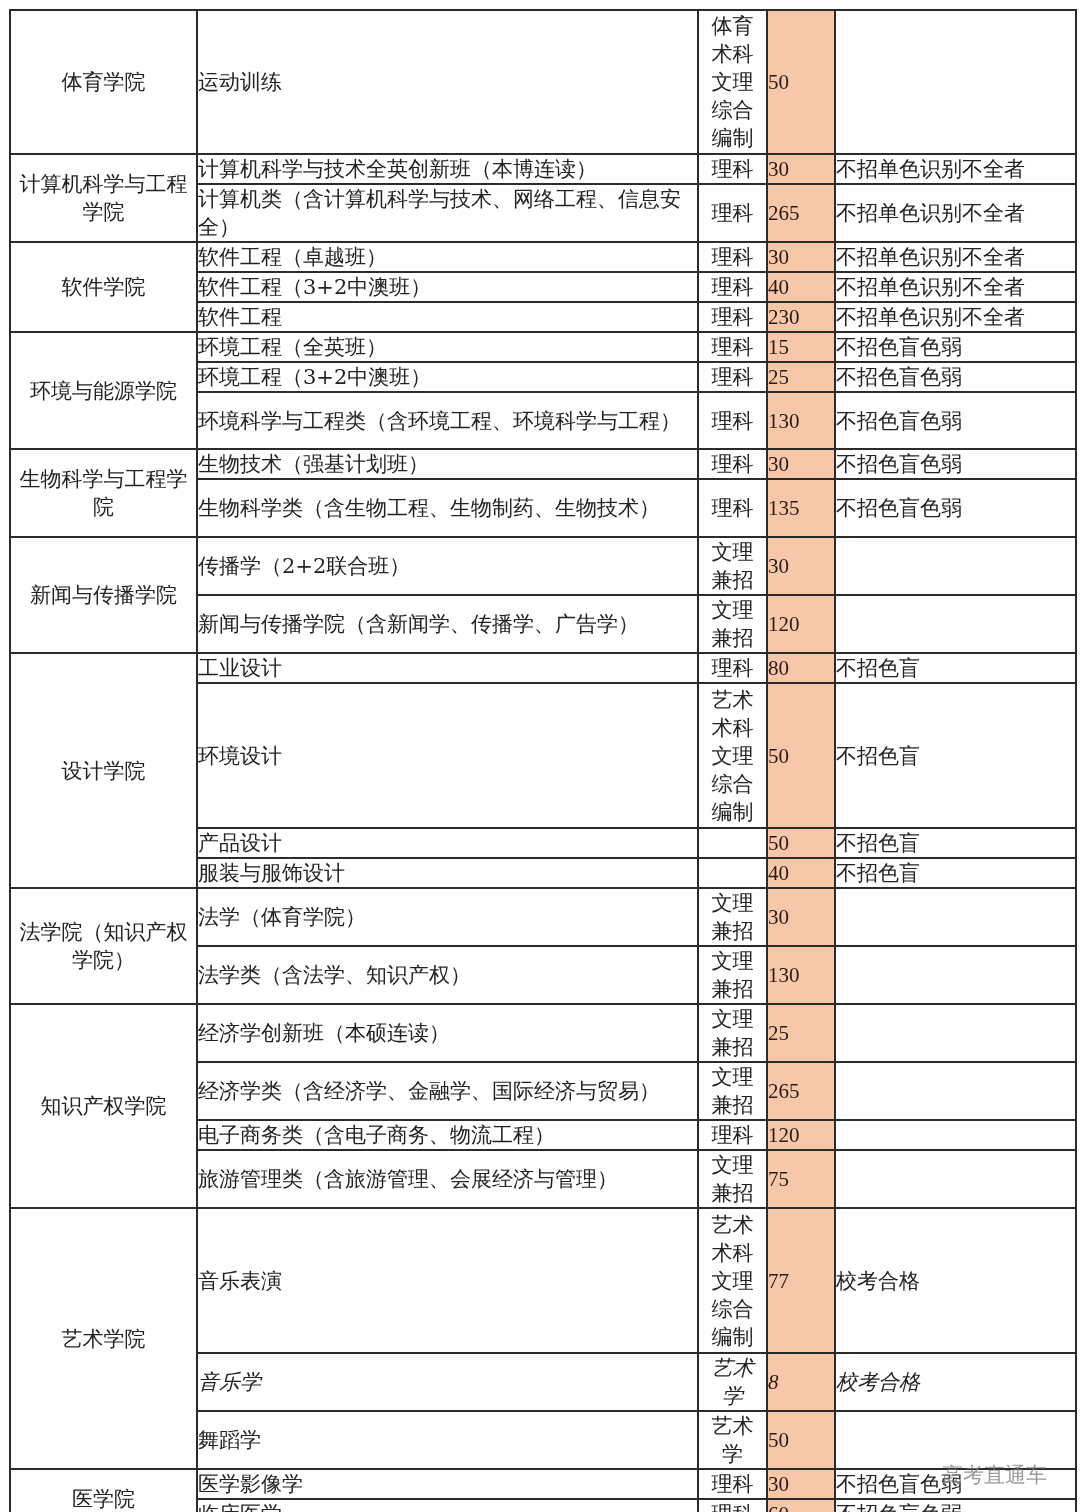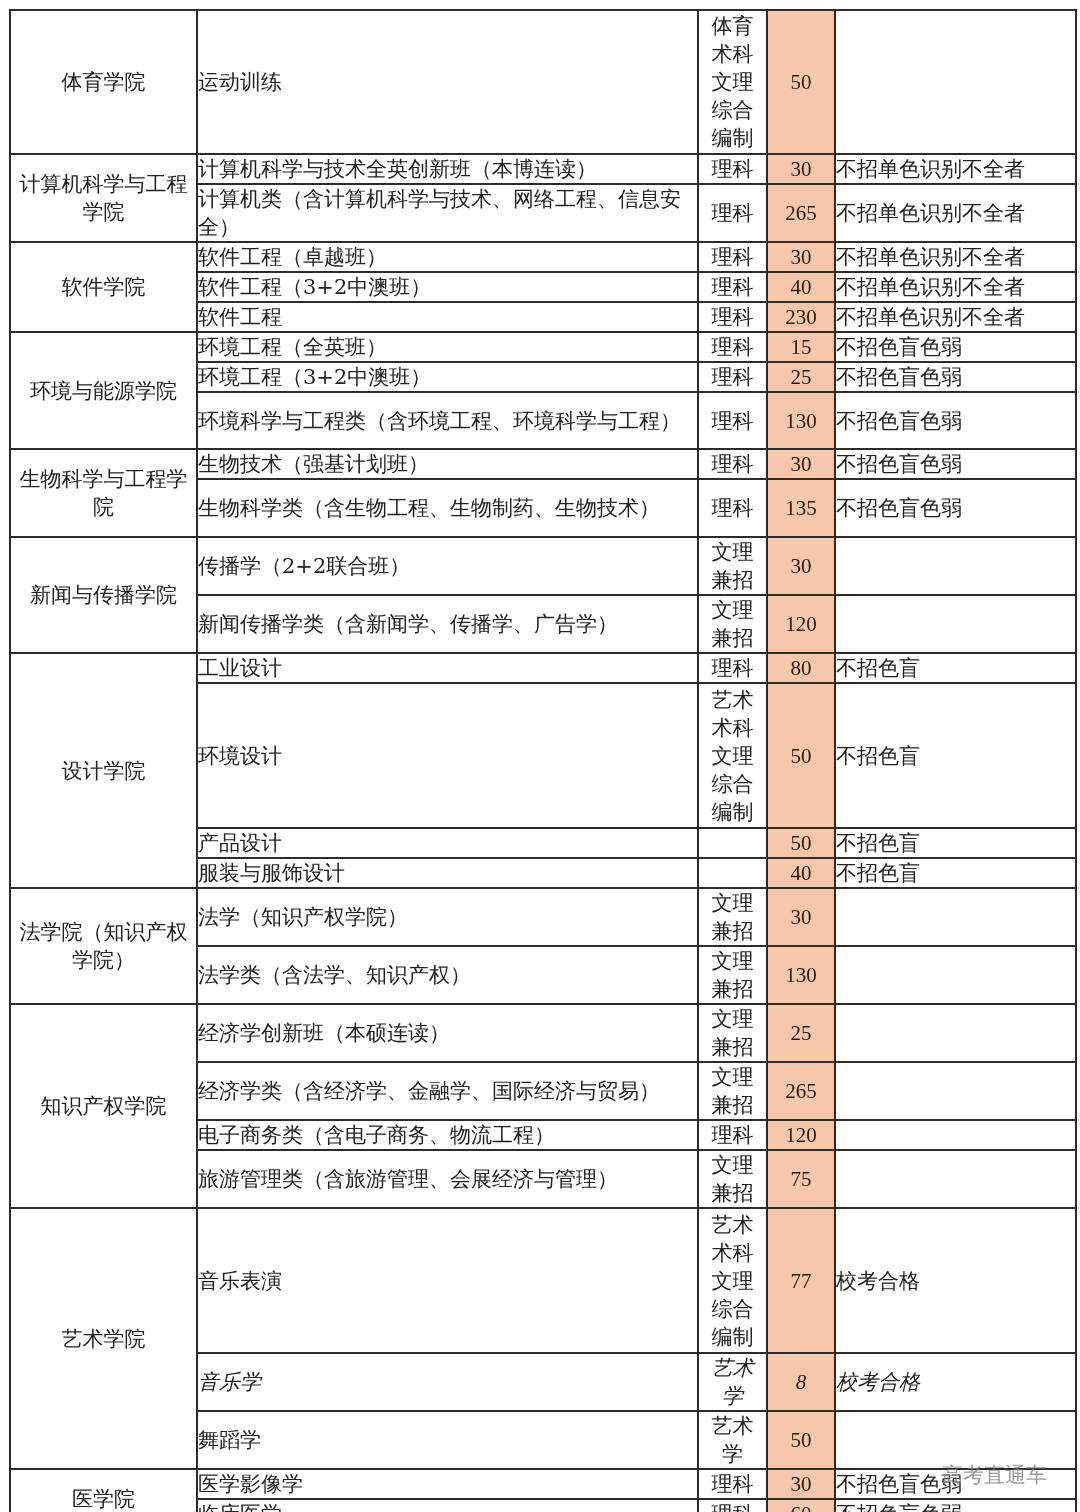--- a/index.html
+++ b/index.html
@@ -5,21 +5,21 @@
     html, body { margin: 0; padding: 0; background: #ffffff; }
     body { width: 1080px; height: 1512px; position: relative; overflow: hidden;
       font-family: "DejaVu Serif", "Liberation Serif", serif; color: #222; }
     table.enroll { position: absolute; left: 9px; top: 9px; border-collapse: collapse;
       table-layout: fixed; width: 1066px; }
     table.enroll td { border: 2px solid #2b2b2b; padding: 0; font-size: 21px; line-height: 28px;
       vertical-align: middle; overflow: hidden; }
     td.college { text-align: center; padding: 0 6px; }
     td.major { text-align: left; padding-left: 5px; padding-right: 4px; }
     td.subject { text-align: center; padding: 0 2px; line-height: 28.5px; }
-    td.quota { text-align: center; background: #f6c8a9; font-family: "Liberation Serif", "DejaVu Serif", serif; font-size: 22px; color: #2a1a14; margin-left: 8px; }
+    td.quota { text-align: left; background: #f6c8a9; font-family: "Liberation Serif", "DejaVu Serif", serif; font-size: 22px; color: #2a1a14; margin-left: 8px; }
     td.note { text-align: left; padding-left: 5px; white-space: nowrap; }
     .watermark { position: absolute; left: 942px; top: 1461px; font-size: 21px; color: rgba(120,120,120,0.75);
       font-family: "DejaVu Sans", sans-serif; letter-spacing: 0px; pointer-events: none; }
   </style>
 </head>
 <body>
 
 <table class="enroll">
   <colgroup>
     <col style="width:187px">
@@ -106,21 +106,21 @@
       </tr>
       <tr style="height: 58px;">
         <td class="college" rowspan="2">新闻与传播学院</td>
         <td class="major">传播学（2+2联合班）</td>
         <td class="subject" style="white-space: pre-line;">文理
 兼招</td>
         <td class="quota">30</td>
         <td class="note"></td>
       </tr>
       <tr style="height: 58px;">
-        <td class="major">新闻传播学类（含新闻学、传播学、广告学）</td>
+        <td class="major">新闻与传播学院（含新闻学、传播学、广告学）</td>
         <td class="subject" style="white-space: pre-line;">文理
 兼招</td>
         <td class="quota">120</td>
         <td class="note"></td>
       </tr>
       <tr style="height: 28px;">
         <td class="college" rowspan="4">设计学院</td>
         <td class="major">工业设计</td>
         <td class="subject" style="white-space: pre-line;">理科</td>
         <td class="quota">80</td>
@@ -143,21 +143,21 @@
         <td class="note">不招色盲</td>
       </tr>
       <tr style="height: 29px;">
         <td class="major">服装与服饰设计</td>
         <td class="subject" style="white-space: pre-line;"></td>
         <td class="quota">40</td>
         <td class="note">不招色盲</td>
       </tr>
       <tr style="height: 58px;">
         <td class="college" rowspan="2">法学院（知识产权学院）</td>
-        <td class="major">法学（知识产权学院）</td>
+        <td class="major">法学（体育学院）</td>
         <td class="subject" style="white-space: pre-line;">文理
 兼招</td>
         <td class="quota">30</td>
         <td class="note"></td>
       </tr>
       <tr style="height: 57px;">
         <td class="major">法学类（含法学、知识产权）</td>
         <td class="subject" style="white-space: pre-line;">文理
 兼招</td>
         <td class="quota">130</td>

